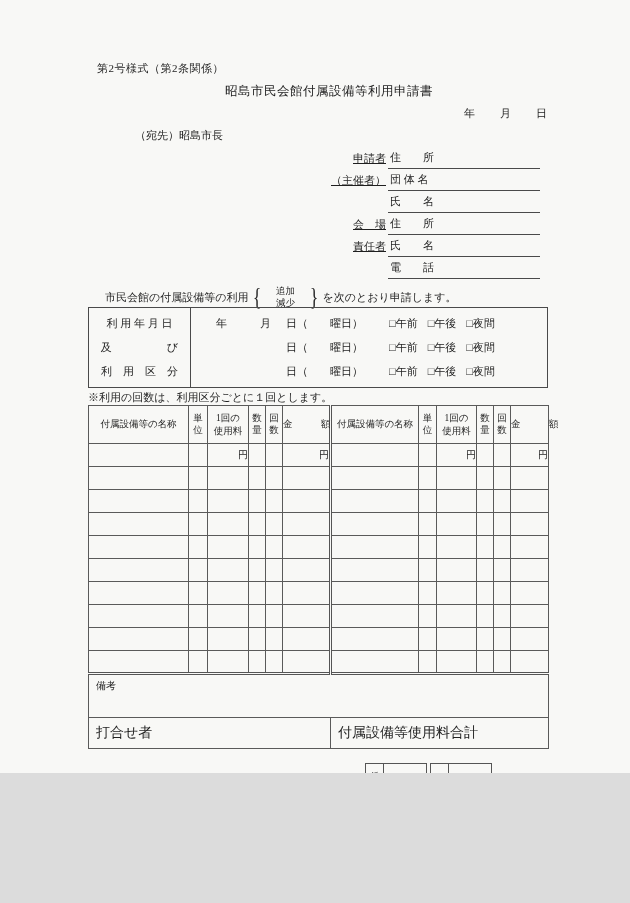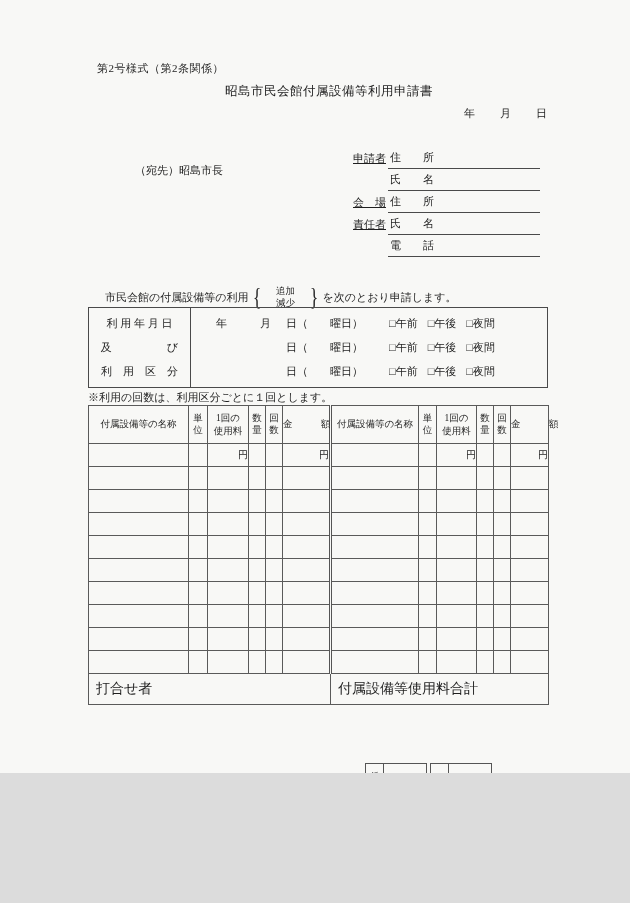--- a/index.html
+++ b/index.html
@@ -13,21 +13,21 @@
     color: #1f1f1f;
     font-size: 11px;
     overflow: hidden;
   }
   .pre { white-space: pre; }
 
   .form-number { position:absolute; left:97px; top:61px; letter-spacing:.5px; }
   .form-title  { position:absolute; left:0; top:83px; width:630px; text-align:center;
                  font-size:12.5px; letter-spacing:.5px; transform:translateX(14px); }
   .date-line   { position:absolute; right:82px; top:106px; letter-spacing:1px; }
-  .addressee   { position:absolute; left:135px; top:128px;margin-top:35px; }
+  .addressee   { position:absolute; left:135px; top:128px; }
 
   .applicant { position:absolute; top:147px; right:90px; }
   .app-row   { display:flex; align-items:flex-end; height:22px; }
   .app-role  { width:74px; text-align:right; padding-bottom:3px; white-space:pre;text-decoration:underline; }
   .app-field { width:152px; border-bottom:1px solid #4a4a4a; padding:0 0 3px 2px; margin-left:2px; }
 
   .sentence { position:absolute; left:103px; top:282px; display:flex; align-items:center; height:30px; }
   .sentence .txt { margin:0 2px; }
   .brace { font-size:26px; font-weight:300; line-height:1; transform:scaleX(.7); color:#2a2a2a; }
   .brace-stack { display:flex; flex-direction:column; font-size:9.5px; line-height:1.3; margin:0 13px; text-align:center; }
@@ -69,20 +69,24 @@
 
   <div class="form-number">第2号様式（第2条関係）</div>
   <div class="form-title">昭島市民会館付属設備等利用申請書</div>
   <div class="date-line pre">年　　月　　日</div>
   <div class="addressee">（宛先）昭島市長</div>
 
   <div class="applicant">
     <div class="app-row">
       <span class="app-role">申請者</span>
       <span class="app-field"><span class="pre">住　　所</span></span>
+    </div>
+    <div class="app-row">
+      <span class="app-role">（主催者）</span>
+      <span class="app-field"><span class="pre">団 体 名</span></span>
     </div>
     <div class="app-row">
       <span class="app-role"></span>
       <span class="app-field"><span class="pre">氏　　名</span></span>
     </div>
     <div class="app-row">
       <span class="app-role pre">会　場</span>
       <span class="app-field"><span class="pre">住　　所</span></span>
     </div>
     <div class="app-row">
@@ -332,20 +336,23 @@
           <td></td>
           <td></td>
           <td class="mid"></td>
           <td></td>
           <td></td>
           <td></td>
           <td></td>
           <td></td>
         </tr>
 
+      <tr class="remarks-row">
+        <td colspan="12">備考</td>
+      </tr>
       <tr class="footer-row">
         <td colspan="6">打合せ者</td>
         <td colspan="6">付属設備等使用料合計</td>
       </tr>
     </tbody>
   </table>
 
   <div class="approval">
     <div class="stamp-pair">
       <span class="stamp-label">

